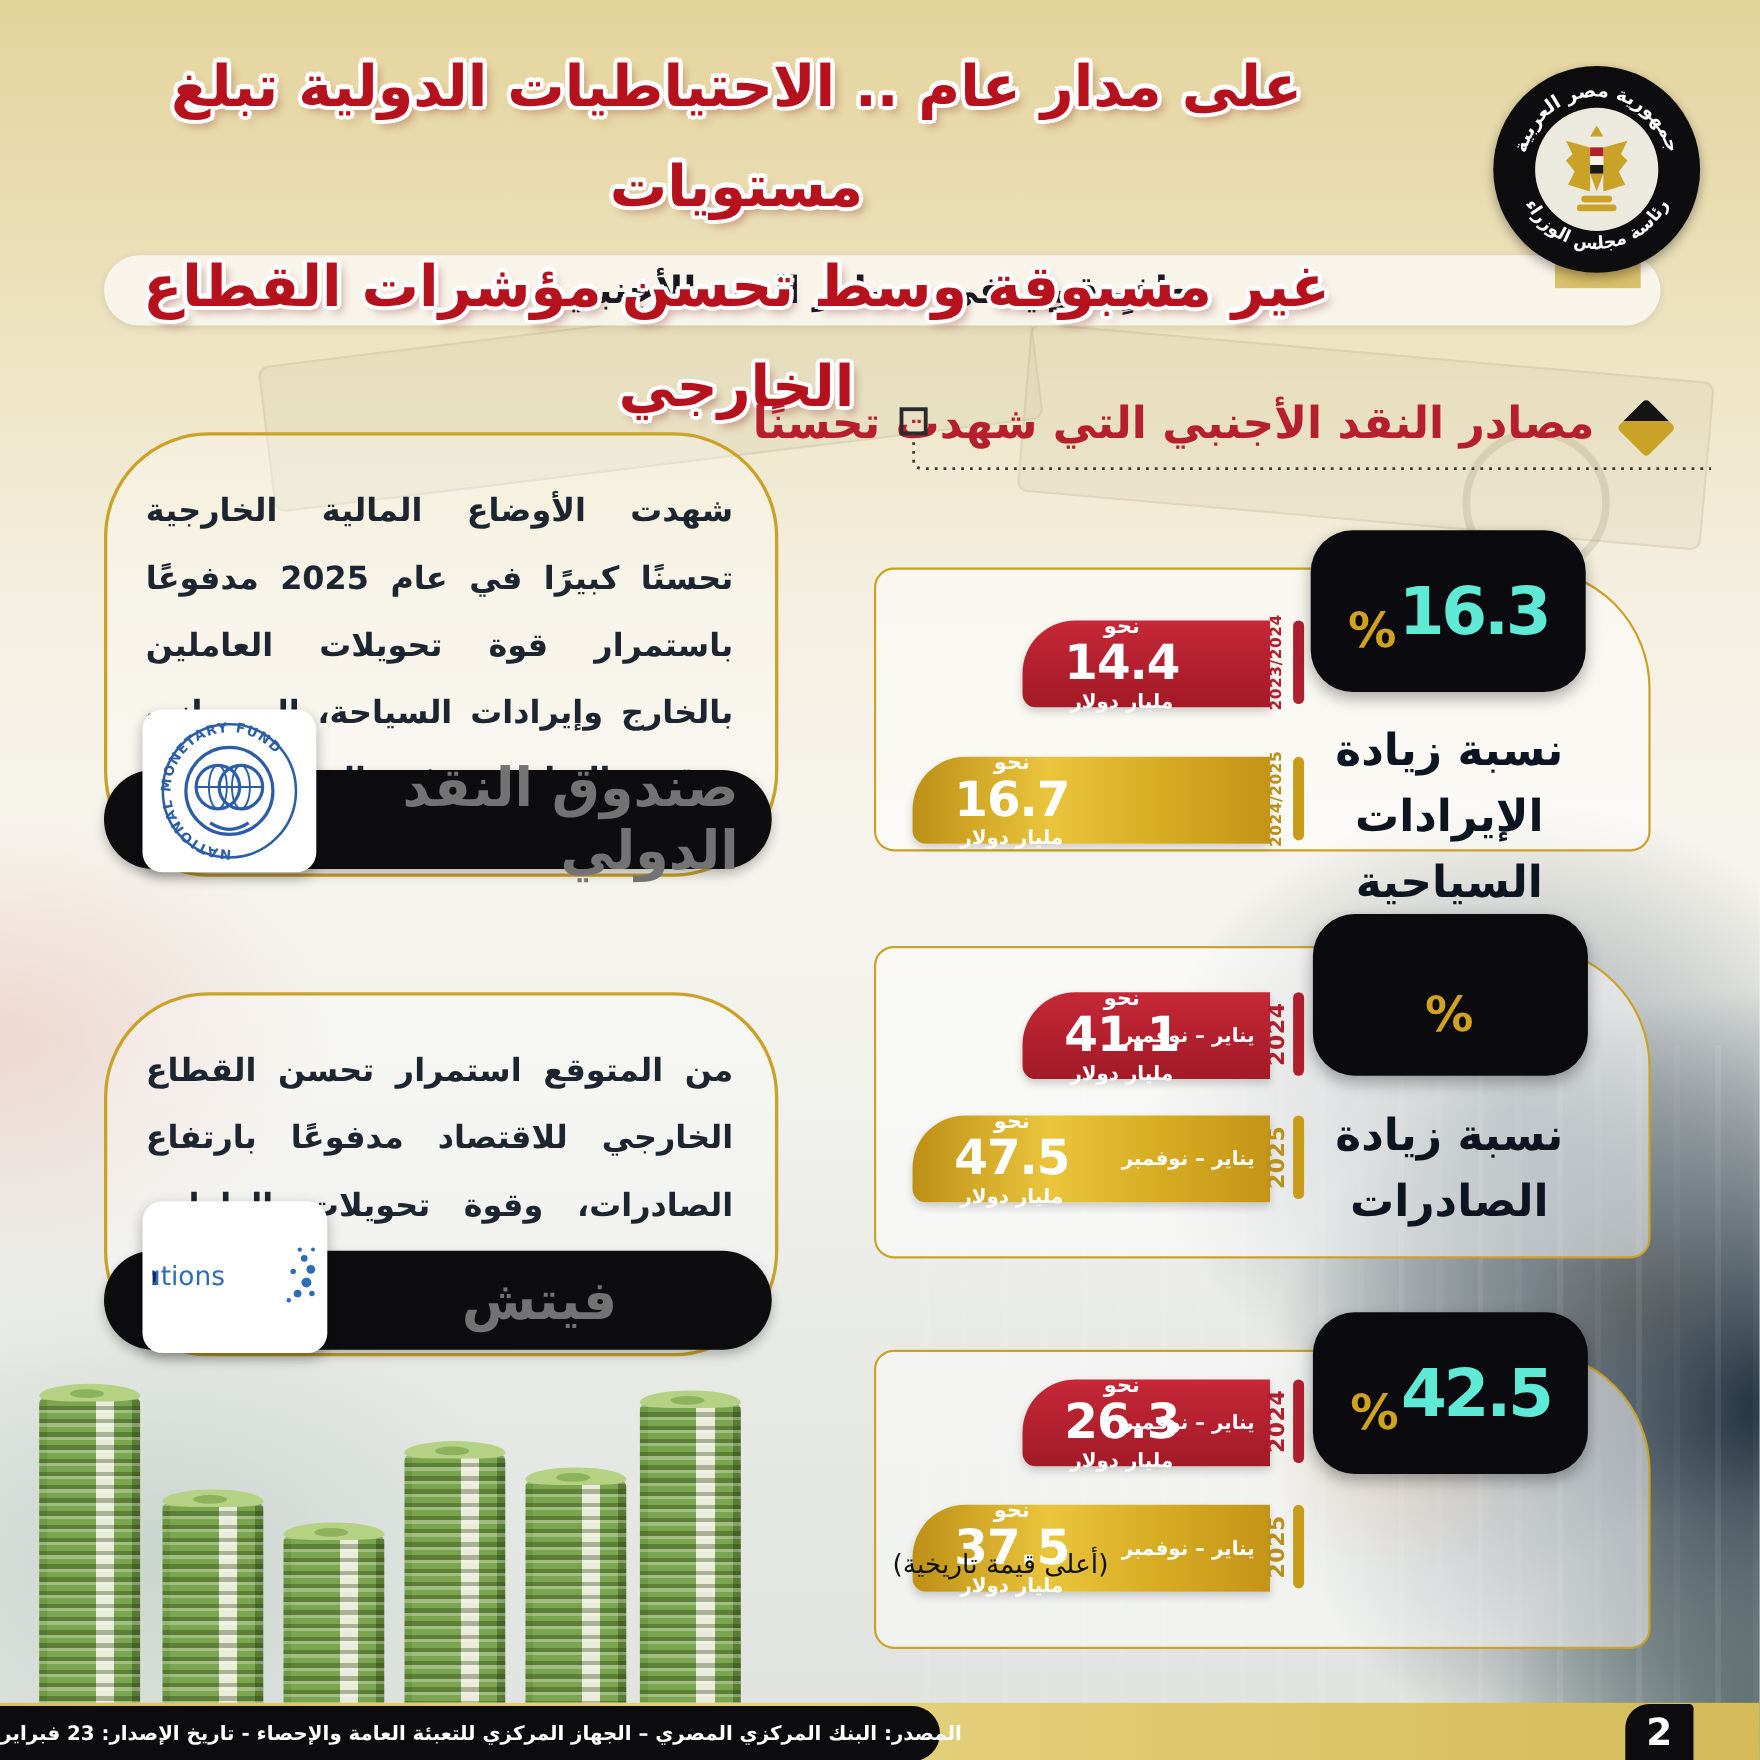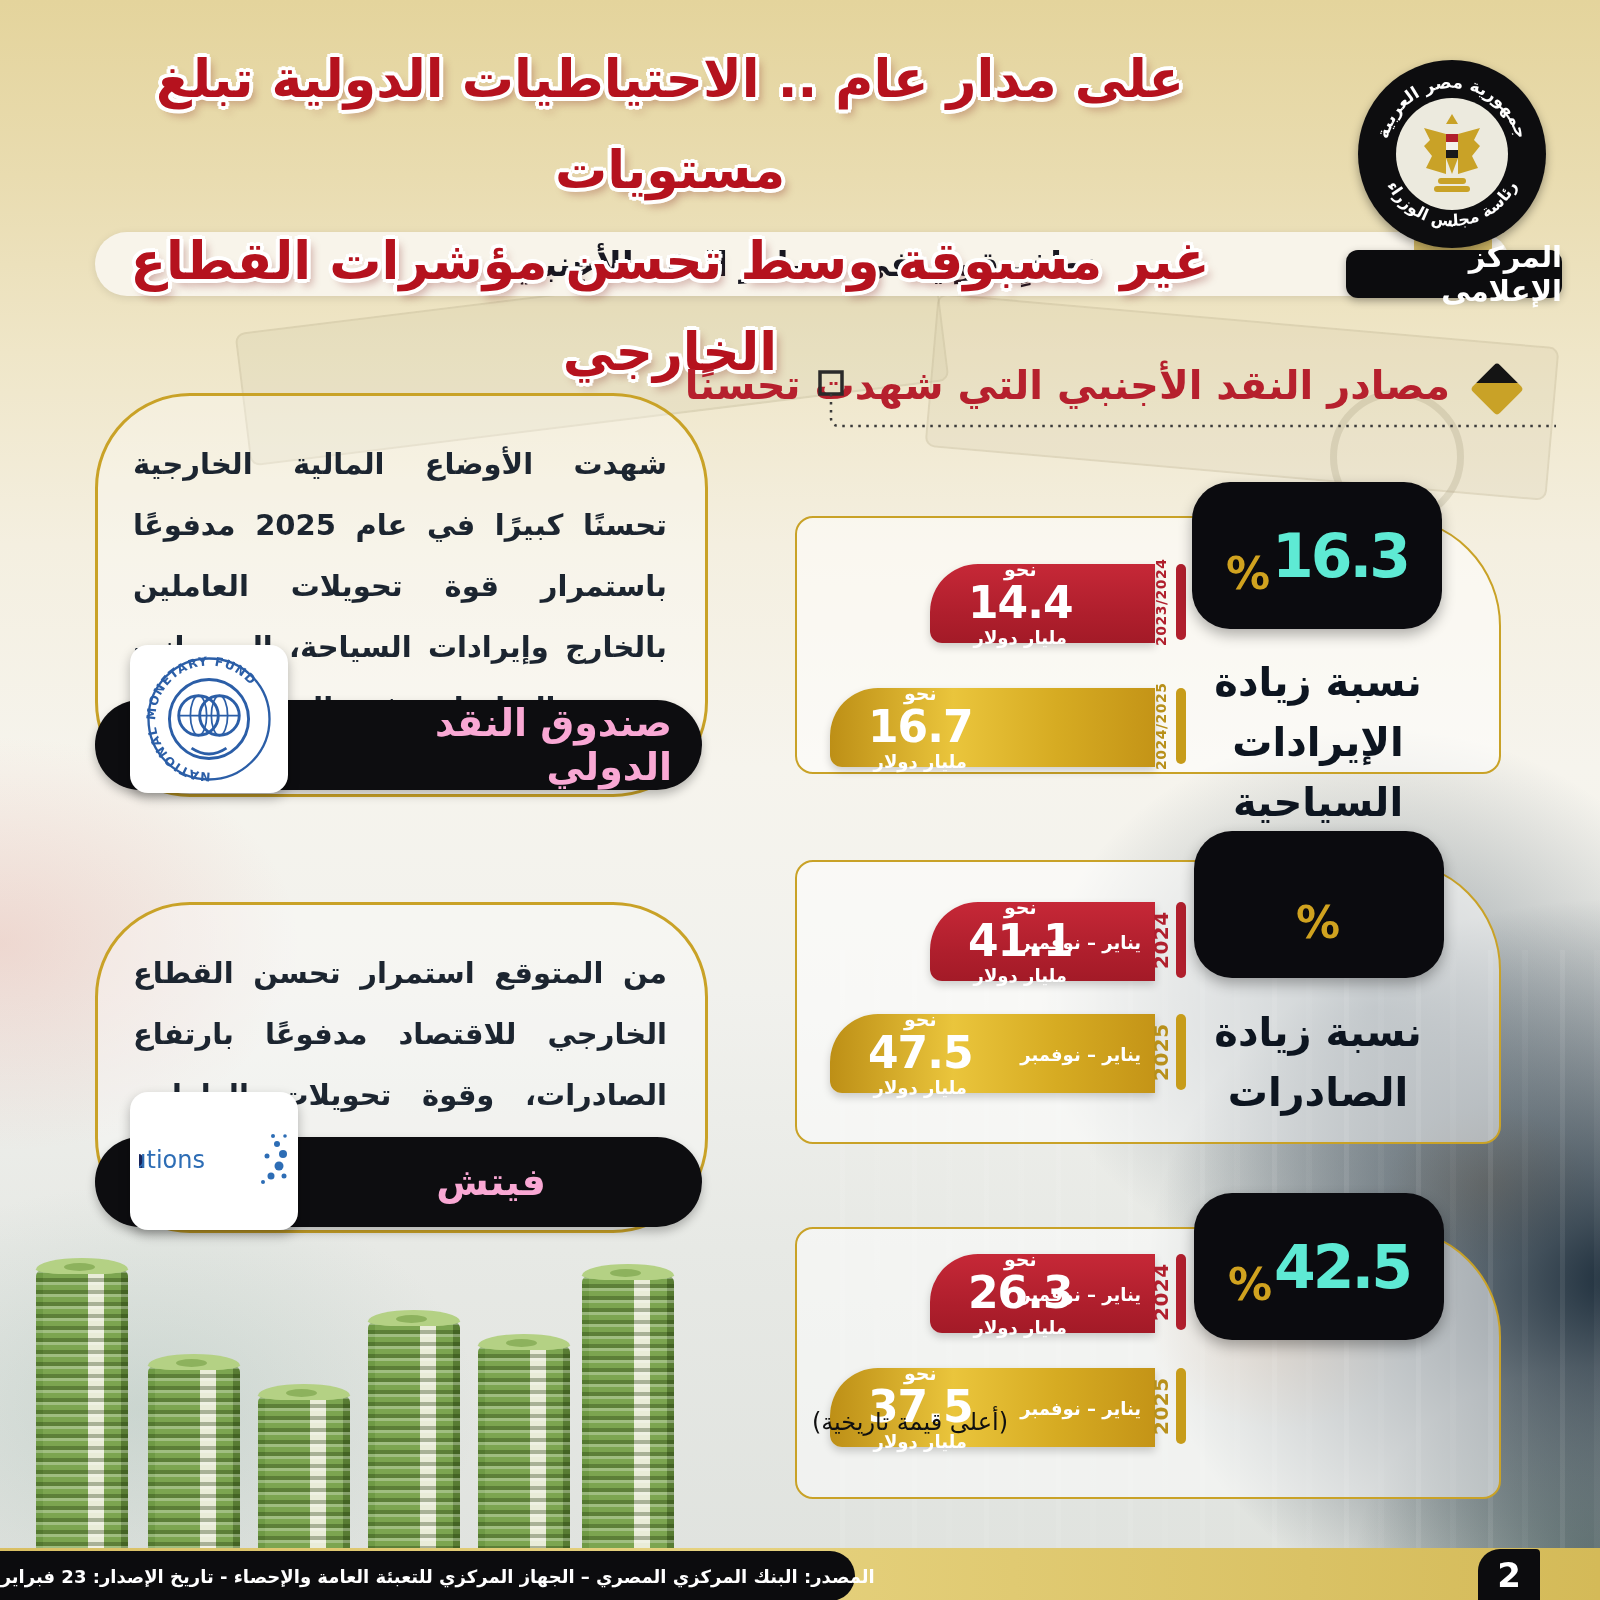--- a/index.html
+++ b/index.html
@@ -46,21 +46,21 @@
     background:linear-gradient(135deg,#141414 38%,#c9a227 38%);border-radius:4px;}
   .connector{position:absolute;left:812px;top:360px;z-index:5;}
 
   
   .qcard{position:absolute;left:95px;width:607px;border:3px solid #c9a227;border-radius:95px;background:rgba(255,255,255,.30);z-index:5;}
   .qcard.c1{top:393px;height:398px;}
   .qcard.c2{top:902px;height:325px;}
   .qtext{position:absolute;left:35px;right:38px;top:38px;font-size:29px;font-weight:bold;color:#1c2530;line-height:2.1;text-align:justify;}
   .qpill{position:absolute;left:95px;width:607px;height:90px;background:#0d0d10;border-radius:46px;z-index:6;box-shadow:0 5px 10px rgba(0,0,0,.25);}
   .qpill.p1{top:700px;} .qpill.p2{top:1137px;text-decoration:underline;}
-  .qpill .src{position:absolute;left:215px;right:30px;top:0;bottom:0;display:flex;align-items:center;justify-content:center;color:#f9a8d4;font-size:38px;font-weight:bold;text-align:right;}
+  .qpill .src{position:absolute;left:215px;right:30px;top:0;bottom:0;display:flex;align-items:center;justify-content:center;color:#737373;font-size:49px;font-weight:bold;text-align:right;}
   .logo-card{position:absolute;background:#fff;border-radius:18px;box-shadow:0 5px 12px rgba(0,0,0,.28);z-index:7;display:flex;align-items:center;justify-content:center;}
   .imf-card{left:130px;top:645px;width:158px;height:148px;}
   .fitch-card{left:130px;top:1092px;width:168px;height:138px;}
 
   
   .panel{position:absolute;left:795px;width:702px;border:2.5px solid #c9a227;border-radius:18px 110px 18px 18px;background:rgba(255,255,255,.50);z-index:4;}
   .panel.pn1{top:516px;height:254px;}
   .panel.pn2{top:860px;height:280px;}
   .panel.pn3{top:1227px;height:268px;}
   .statbox{position:absolute;width:250px;height:147px;background:#0b0b0f;border-radius:38px;z-index:6;
@@ -153,23 +153,20 @@
         <path id="arcTop" d="M 28 94 A 66 66 0 0 1 160 94"></path>
         <path id="arcBottom" d="M 22 94 A 72 72 0 0 0 166 94"></path>
       </defs>
       <text fill="#ffffff" font-size="17" font-weight="bold">
         <textPath href="#arcTop" startOffset="50%" text-anchor="middle">جمهورية مصر العربية</textPath>
       </text>
       <text fill="#ffffff" font-size="16" font-weight="bold">
         <textPath href="#arcBottom" startOffset="50%" text-anchor="middle">رئاسة مجلس الوزراء</textPath>
       </text>
     </svg>
-    <div class="logo-banner">
-      <span>المركز الإعلامى</span>
-    </div>
   </div>
 
   <div class="diamond"></div>
   <div class="section-title">مصادر النقد الأجنبي التي شهدت تحسنًا</div>
   <svg class="connector" width="750" height="80">
     <rect x="8" y="12" width="22" height="22" fill="none" stroke="#2a2a2a" stroke-width="3.5"></rect>
     <path d="M 19 34 V 58 Q 19 66 28 66 H 744" fill="none" stroke="#3a3a3a" stroke-width="2.5" stroke-dasharray="2.5 5.5"></path>
   </svg>
 
   <div class="qcard c1">

